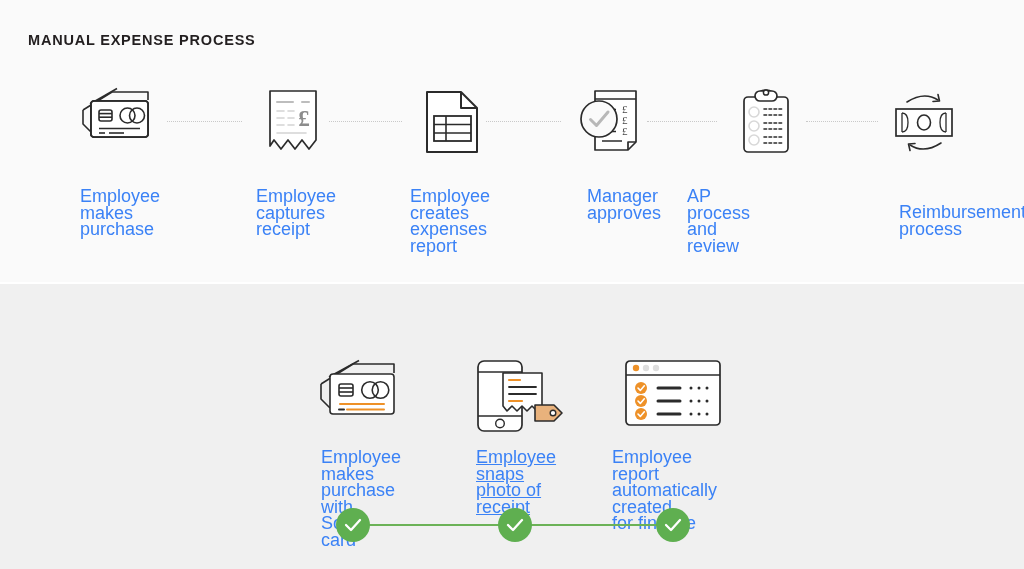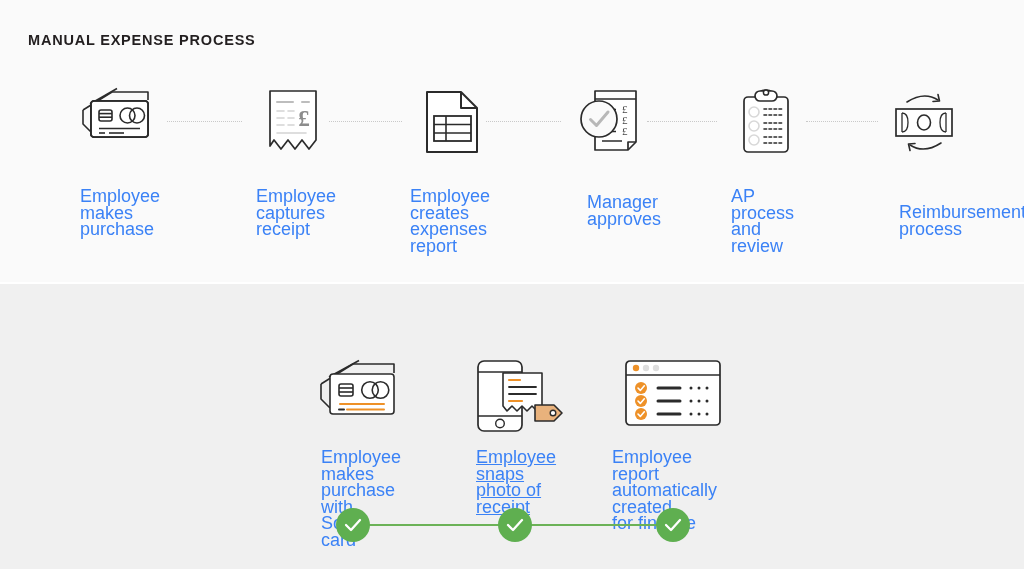--- a/index.html
+++ b/index.html
@@ -149,21 +149,21 @@
         <g stroke="#2b2b2b" stroke-width="1.5">
           <line x1="27" y1="23.5" x2="38" y2="23.5"></line>
           <line x1="27" y1="34.5" x2="38" y2="34.5"></line>
           <line x1="27" y1="45.5" x2="38" y2="45.5"></line>
           <line x1="24" y1="55" x2="44" y2="55"></line>
         </g>
         <circle cx="21" cy="33" r="18" fill="#fafafa" stroke="#2b2b2b" stroke-width="1.7"></circle>
         <path d="M12.5 33.5 L18.5 39.5 L30 26" fill="none" stroke="#b8b8b8" stroke-width="3" stroke-linecap="round" stroke-linejoin="round"></path>
       </svg>
     </div>
-    <div class="caption" style="left:587px;top:188px;margin-top:6px;">Manager
+    <div class="caption" style="left:587px;top:188px;">Manager
 approves</div>
   </div>
 
   <div class="step">
     <div class="icon-wrap" style="left:740px;top:88px;">
       <svg width="52" height="68" viewBox="0 0 52 68">
         <rect x="4" y="9" width="44" height="55" rx="4" fill="#fff" stroke="#2b2b2b" stroke-width="1.7"></rect>
         <path d="M17 9 a9 7 0 0 1 18 0 z" fill="#fff" stroke="#2b2b2b" stroke-width="1.7"></path>
         <rect x="15" y="3" width="22" height="10" rx="5" fill="#fff" stroke="#2b2b2b" stroke-width="1.7"></rect>
         <circle cx="26" cy="4.5" r="2.6" fill="#fff" stroke="#2b2b2b" stroke-width="1.5"></circle>
@@ -175,21 +175,21 @@
         <g stroke="#2b2b2b" stroke-width="1.6" stroke-linecap="round" stroke-dasharray="2.6 2.4">
           <line x1="24" y1="21" x2="42" y2="21"></line>
             <line x1="24" y1="27" x2="42" y2="27"></line>
           <line x1="24" y1="35" x2="42" y2="35"></line>
             <line x1="24" y1="41" x2="42" y2="41"></line>
           <line x1="24" y1="49" x2="42" y2="49"></line>
             <line x1="24" y1="55" x2="42" y2="55"></line>
         </g>
       </svg>
     </div>
-    <div class="caption" style="left:731px;top:188px;">AP process
+    <div class="caption" style="left:687px;top:188px;">AP process
 and review</div>
   </div>
 
   <div class="step">
     <div class="icon-wrap" style="left:893px;top:92px;">
       <svg width="62" height="60" viewBox="0 0 62 60">
         <rect x="3" y="17" width="56" height="27" fill="#fff" stroke="#2b2b2b" stroke-width="1.7"></rect>
         <path d="M9 21 L9 40 M53 21 L53 40" stroke="#2b2b2b" stroke-width="1.3"></path>
         <path d="M9 21 Q15 21 15 30.5 Q15 40 9 40" fill="none" stroke="#2b2b2b" stroke-width="1.3"></path>
         <path d="M53 21 Q47 21 47 30.5 Q47 40 53 40" fill="none" stroke="#2b2b2b" stroke-width="1.3"></path>

